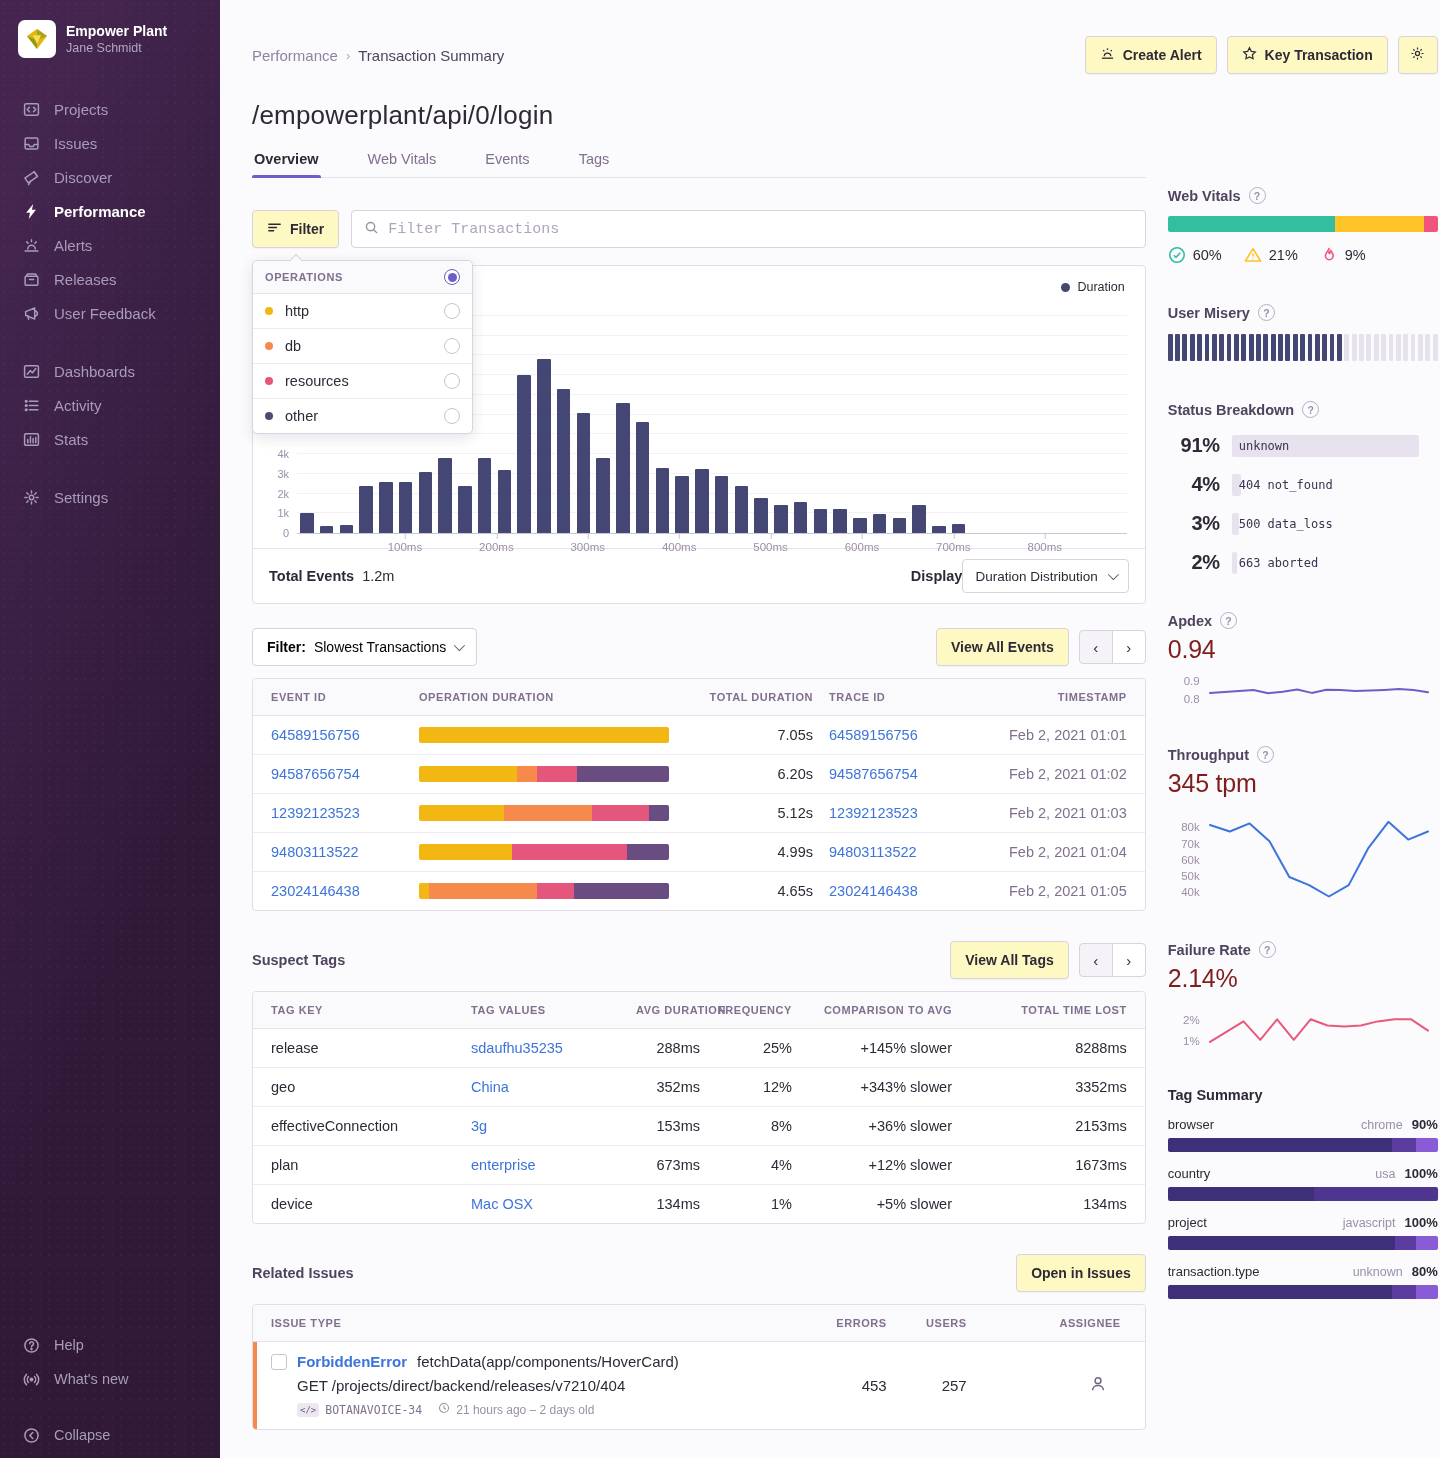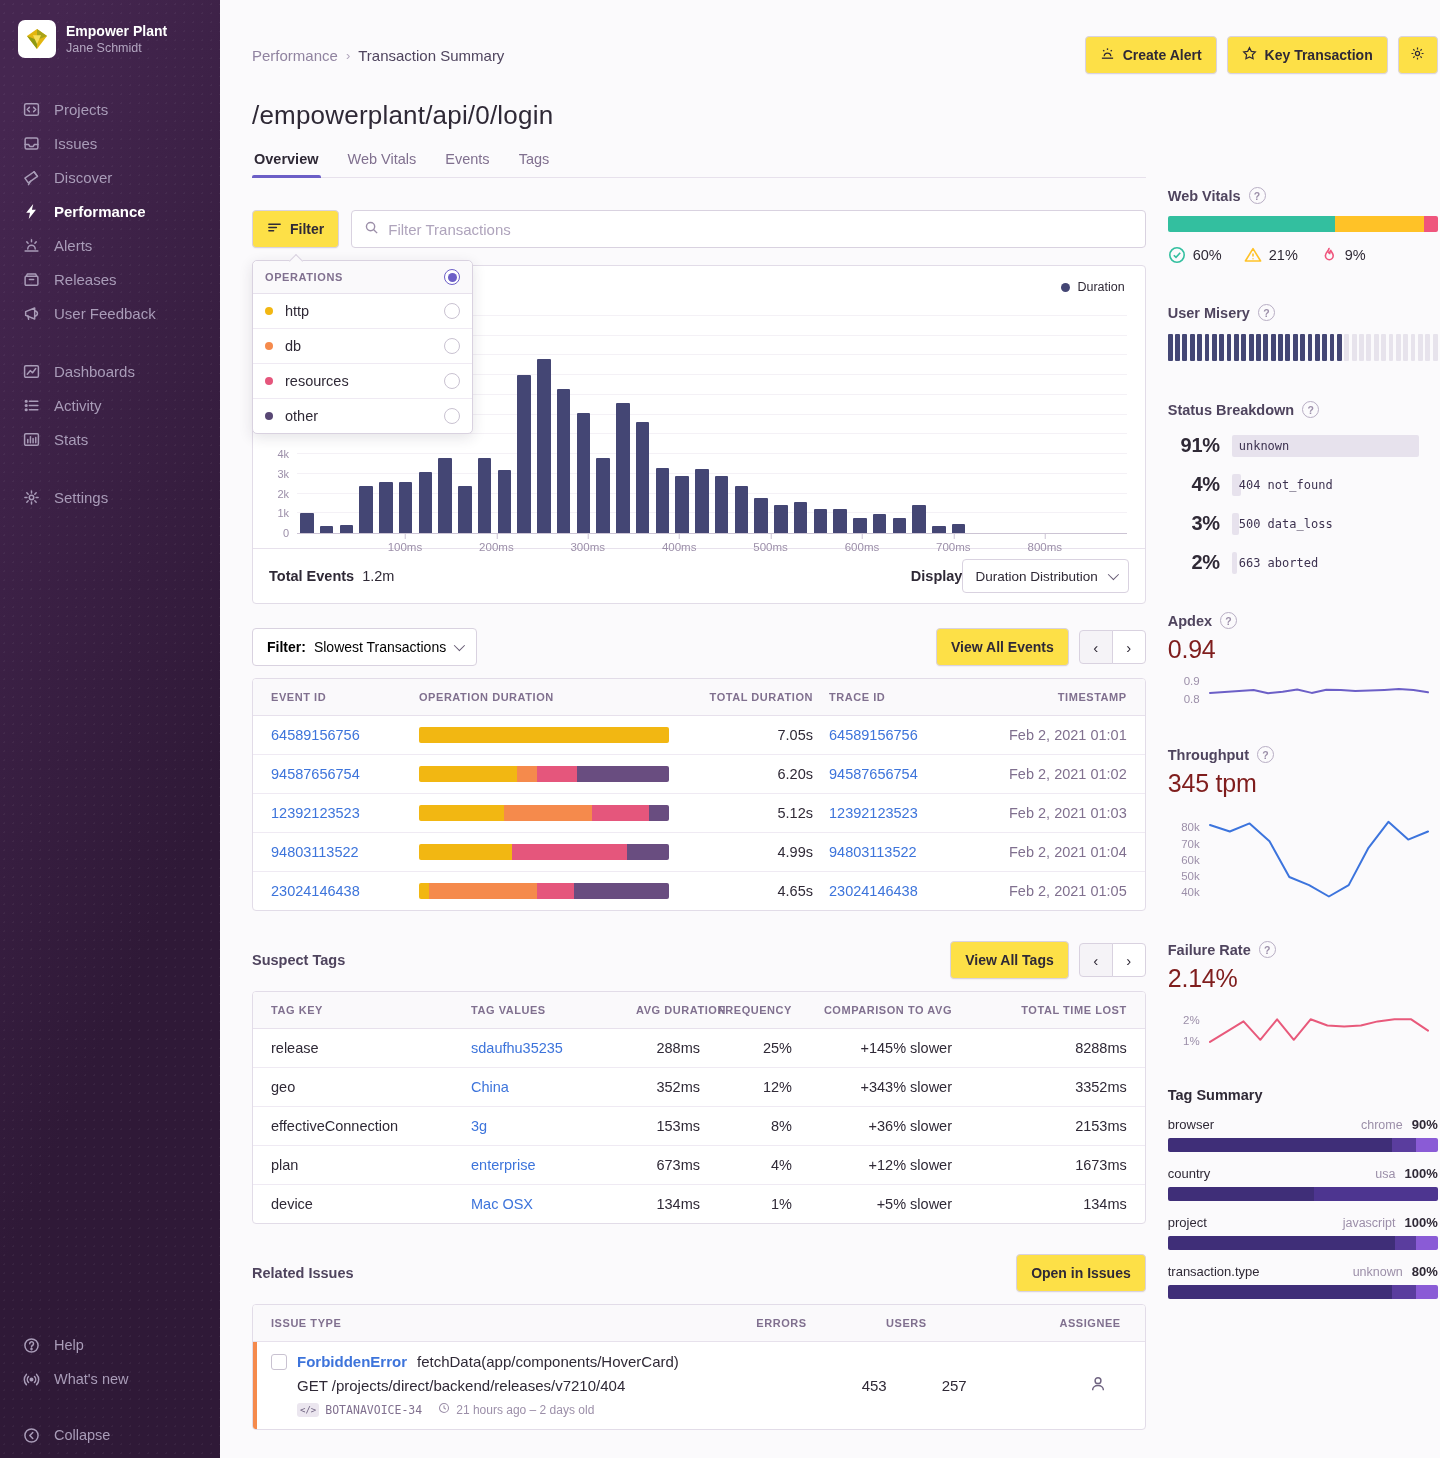--- a/index.html
+++ b/index.html
@@ -26,42 +26,42 @@
   .nav-footer .gap { height:22px; }
 
   
   .content { flex:1; padding:0 35px 40px 32px; }
   .header-row { display:flex; align-items:center; justify-content:space-between; padding-top:36px; }
   .breadcrumb { font-size:15px; color:#9083A0; display:flex; align-items:center; gap:8px; }
   .breadcrumb .crumb-link { cursor:pointer; }
   .breadcrumb .sep { color:#B0A5BC; font-size:13px; }
   .breadcrumb .current { color:#4F445E; }
   .header-actions { display:flex; gap:10px; }
-  .btn { background:#fde047; border:1px solid #D9D2E0; border-radius:4px; height:38px; padding:0 14px; display:inline-flex; align-items:center; gap:8px;
+  .btn { background:#fef9c3; border:1px solid #D9D2E0; border-radius:4px; height:38px; padding:0 14px; display:inline-flex; align-items:center; gap:8px;
     font-weight:700; font-size:14px; color:#2F2936; cursor:pointer; box-shadow:0 1px 1px rgba(45,30,60,0.04); font-family:inherit; }
   .btn svg { width:15px; height:15px; }
   .btn.icon-only { width:40px; padding:0; justify-content:center; }
   .page-title { font-size:26px; font-weight:500; color:#2F2936; margin-top:26px; letter-spacing:0.2px; }
 
   .columns { display:flex; gap:22px; margin-top:12px; }
   .main-col { flex:1; min-width:0; }
   .rail { width:270px; flex:0 0 270px; padding-top:44px; }
 
   
-  .tabs { display:flex; gap:25px; border-bottom:1px solid #E7E1EC; }
+  .tabs { display:flex; gap:45px; border-bottom:1px solid #E7E1EC; }
   .tab { padding:8px 2px 10px; font-size:14.5px; color:#80708F; cursor:pointer; position:relative; }
   .tab.active { color:#2F2936; font-weight:600; }
   .tab.active::after { content:""; position:absolute; left:0; right:0; bottom:-1px; height:3px; background:#6C5FC7; border-radius:2px 2px 0 0; }
 
   
   .filter-row { display:flex; gap:12px; margin-top:32px; position:relative; }
   .filter-btn { position:relative; }
   .search-box { flex:1; height:38px; border:1px solid #D9D2E0; border-radius:4px; background:#fff; display:flex; align-items:center; padding:0 12px; gap:9px; }
   .search-box svg { width:15px; height:15px; flex:0 0 15px; }
-  .search-box input { border:none; outline:none; flex:1; font-size:15px; color:#15803d; font-family:Liberation Sans, sans-serif; background:transparent; }
+  .search-box input { border:none; outline:none; flex:1; font-size:15px; color:#15803d; font-family:Liberation Mono, monospace; background:transparent; }
   .search-box input::placeholder { color:#AFA4BC; }
 
   .dropdown { position:absolute; top:50px; left:0; width:221px; background:#fff; border:1px solid #D9D2E0; border-radius:5px;
     box-shadow:0 4px 14px rgba(45,30,60,0.12); z-index:30; }
   .dropdown::before { content:""; position:absolute; top:-5px; left:38px; width:9px; height:9px; background:#FAF9FB; border-left:1px solid #D9D2E0; border-top:1px solid #D9D2E0; transform:rotate(45deg); }
   .dd-header { display:flex; align-items:center; justify-content:space-between; background:#FAF9FB; border-bottom:1px solid #E7E1EC;
     padding:8px 12px; font-size:11px; font-weight:700; letter-spacing:0.6px; color:#80708F; border-radius:5px 5px 0 0; }
   .dd-item { display:flex; align-items:center; padding:9px 12px; border-bottom:1px solid #EFEAF3; cursor:pointer; font-size:14.5px; color:#2F2936; }
   .dd-item:last-child { border-bottom:none; border-radius:0 0 5px 5px; }
   .dd-dot { width:8px; height:8px; border-radius:50%; margin-right:12px; flex:0 0 8px; }
@@ -114,21 +114,21 @@
   .t-row .td { padding:11px 8px; font-size:14.5px; white-space:nowrap; }
   .right { text-align:right; }
   .link { color:#3D74DB; cursor:pointer; text-decoration:none; }
   .muted { color:#80708F; }
   .ev-grid { grid-template-columns:148px 250px 160px 180px 1fr; }
   .op-bar { height:16px; border-radius:2px; overflow:hidden; display:flex; width:250px; }
   .op-seg { height:100%; }
   .st-grid { grid-template-columns:200px 165px 80px 92px 160px 1fr; }
 
   
-  .ri-grid { grid-template-columns:1fr 90px 80px 160px;gap:40px; }
+  .ri-grid { grid-template-columns:1fr 90px 80px 160px; }
   .issue-row { display:grid; grid-template-columns:1fr 90px 80px 160px; padding:0 10px 0 6px; border-left:4px solid #F58A4C; align-items:center; }
   .issue-main { padding:11px 8px 12px; }
   .issue-line1 { display:flex; align-items:center; gap:10px; font-size:15px; }
   .issue-check { width:16px; height:16px; border:1px solid #C9C2D1; border-radius:3px; background:#fff; flex:0 0 16px; cursor:pointer; }
   .issue-type { color:#3D74DB; font-weight:600; cursor:pointer; }
   .issue-line2 { font-size:15px; margin:7px 0 8px 26px; color:#2F2936; }
   .issue-line3 { display:flex; align-items:center; gap:16px; margin-left:26px; font-size:12px; color:#9C8FA9; }
   .short-id { display:flex; align-items:center; gap:6px; font-family:"DejaVu Sans Mono", monospace; font-size:11.5px; color:#80708F; }
   .code-badge { background:#EBE6EF; border-radius:3px; padding:2px 3px; font-size:9px; color:#6F6380; font-family:"DejaVu Sans Mono", monospace; }
   .age { display:flex; align-items:center; gap:6px; }

